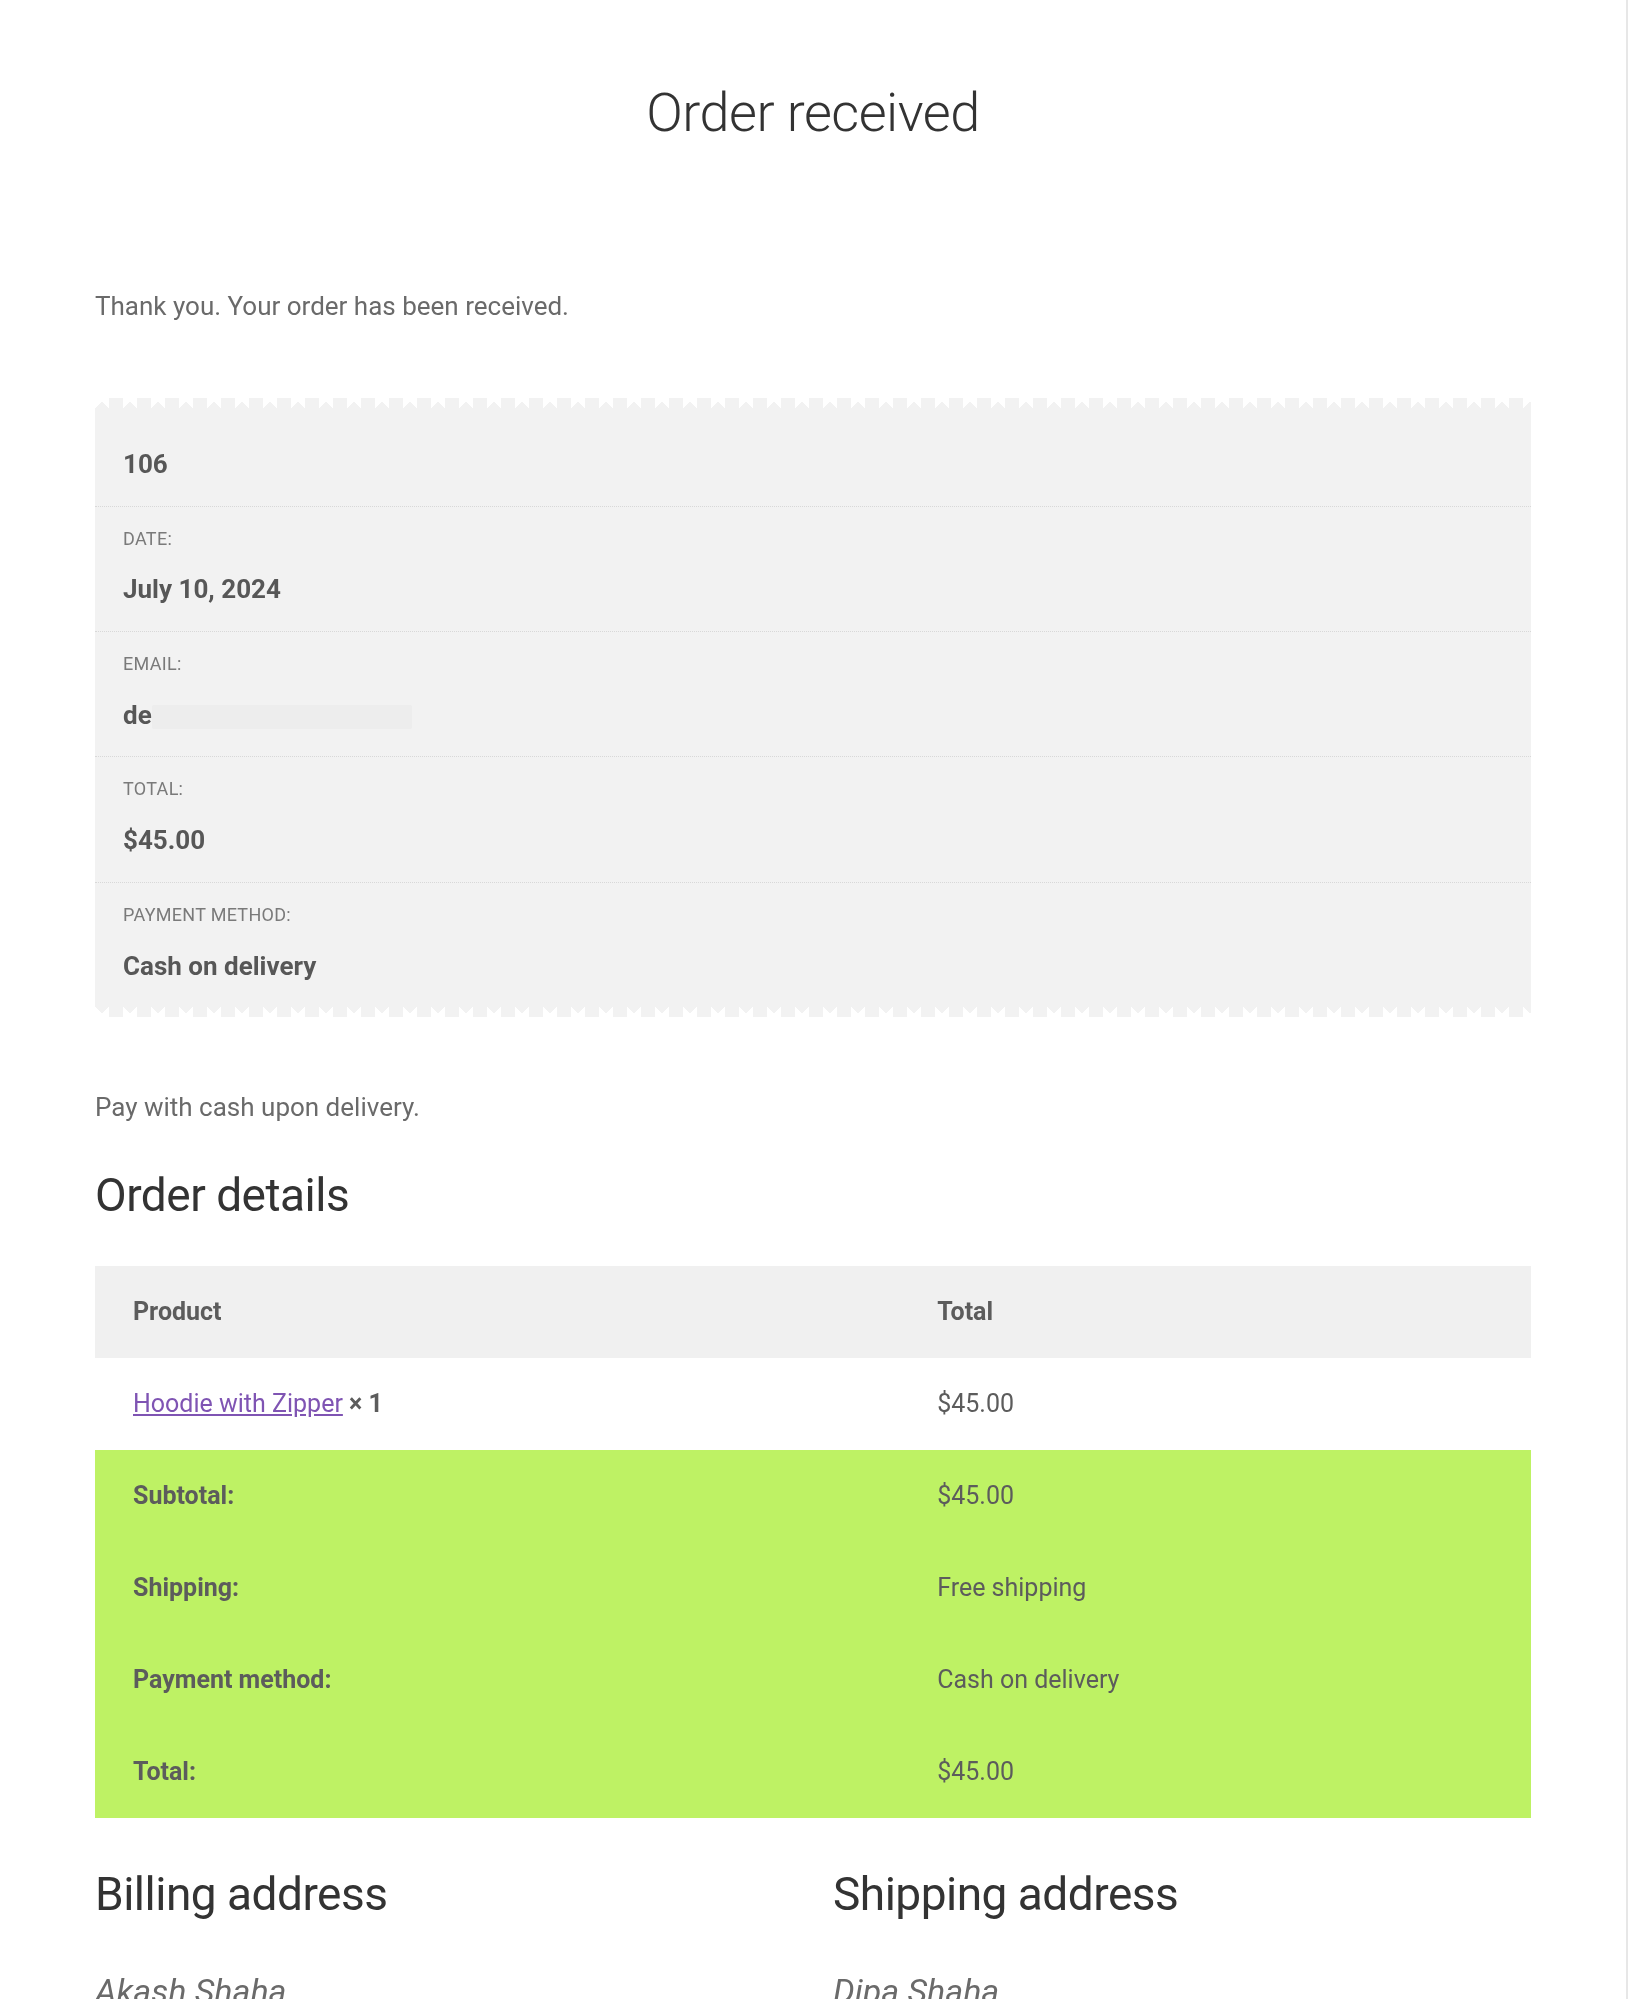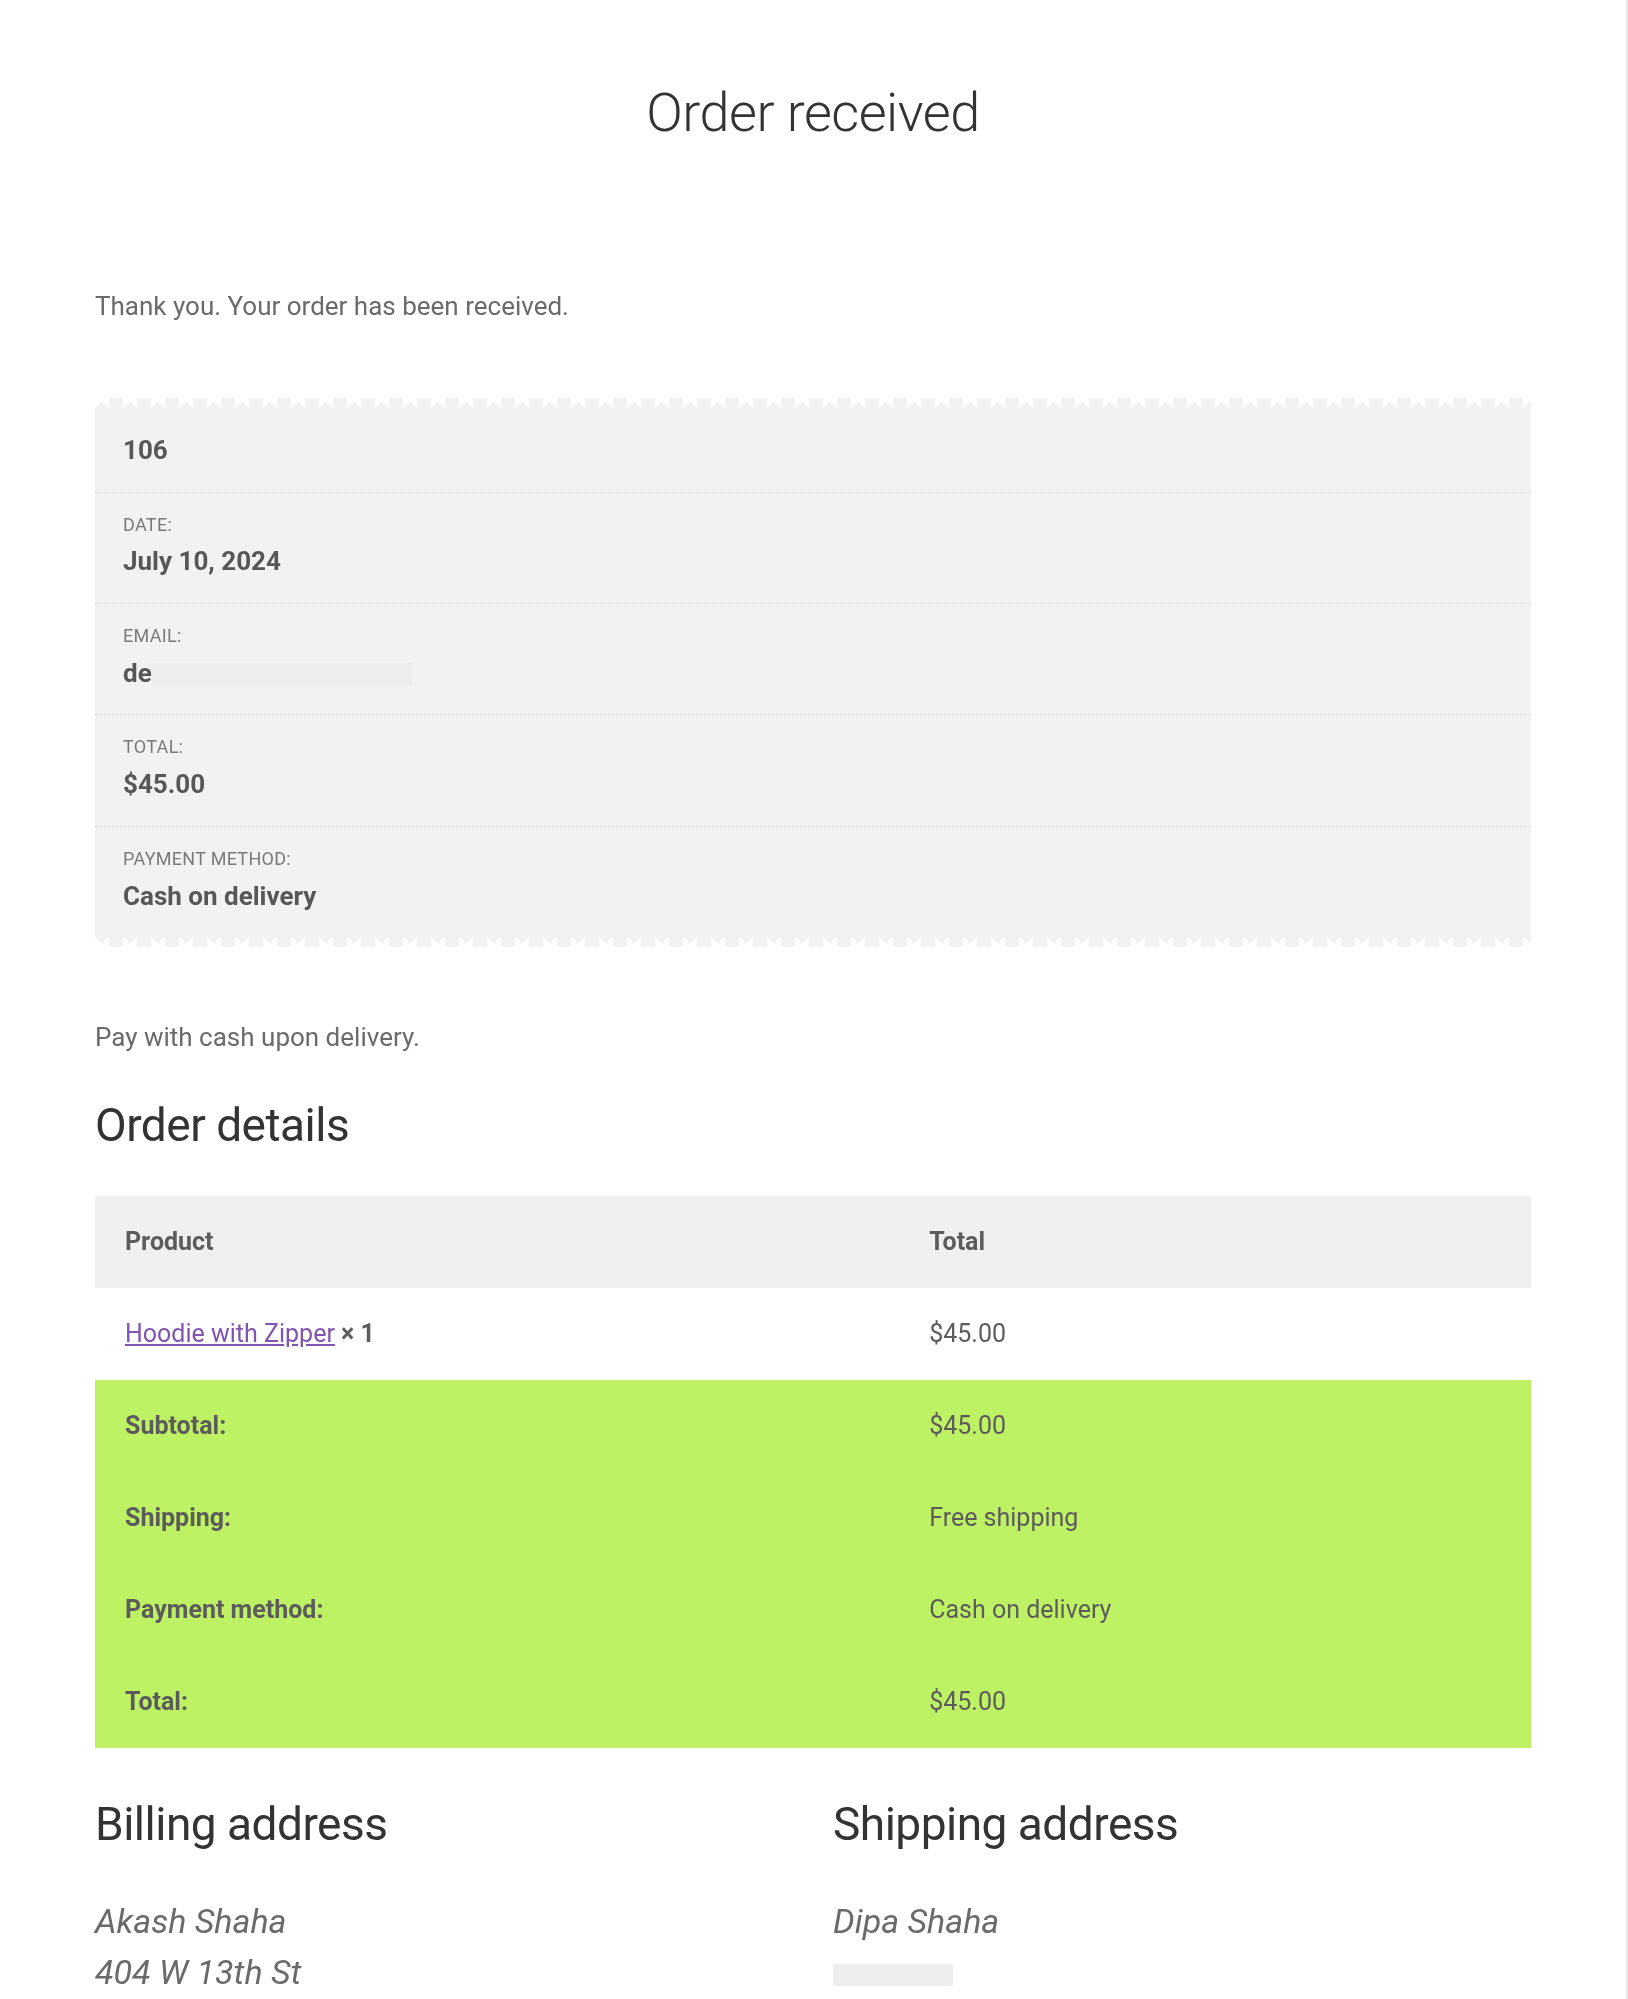--- a/index.html
+++ b/index.html
@@ -70,21 +70,21 @@
   .receipt-label {
     font-size: 18px;
     text-transform: uppercase;
     color: #7a7a7a;
     letter-spacing: 0.3px;
   }
   .receipt-value {
     font-weight: 700;
     font-size: 26px;
     color: #575757;
-    margin-top: 2px;
+    margin-top: 16px;
   }
   .receipt-value .redact {
     display: inline-block;
     width: 260px;
     height: 24px;
     background: #ededed;
     vertical-align: middle;
     border-radius: 2px;
   }
   .pay-note {
@@ -101,21 +101,21 @@
   }
   
   table.order {
     width: 100%;
     border-collapse: collapse;
     margin-bottom: 40px;
     font-size: 25px;
   }
   table.order th, table.order td {
     text-align: left;
-    padding: 26px 30px;
+    padding: 26px 38px;
     color: #5c5c5c;
   }
   table.order thead th {
     background: #f0f0f0;
     font-weight: 700;
   }
   table.order tbody td {
     background: #ffffff;
   }
   table.order tfoot th, table.order tfoot td {

